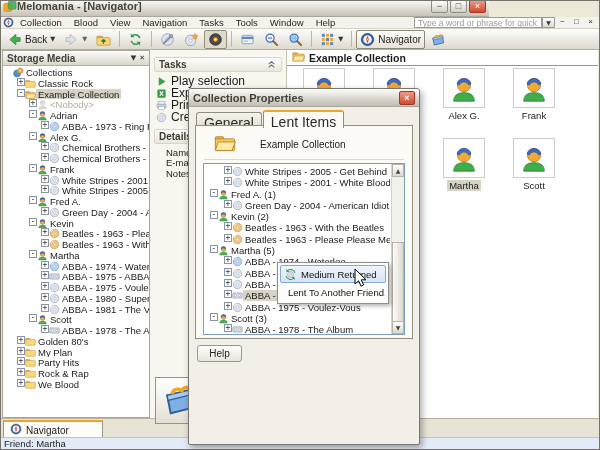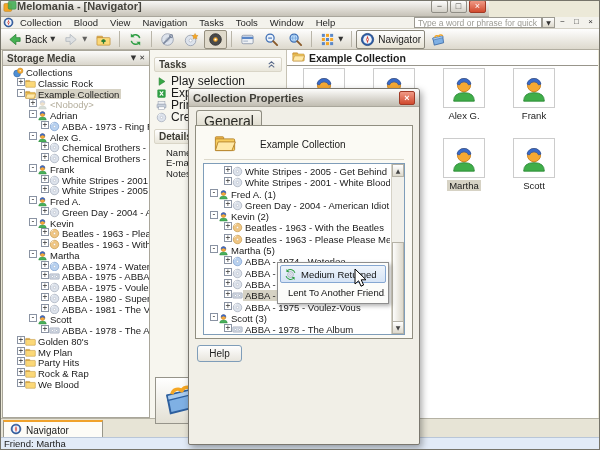--- a/index.html
+++ b/index.html
@@ -681,20 +681,21 @@
     </div>
 </div>
 
 <div class="dialog">
   <div class="d-title">
     <span>Collection Properties</span>
     <span class="d-close">×</span>
   </div>
   <div class="tabs" id="dialog-tabs">
       <span class="tab">General</span>
+      <span class="tab active">Lent Items</span>
     </div>
   <div class="d-panel">
     <span class="d-colicon" id="d-folder-icon"><svg width="22" height="22" viewBox="0 0 16 16">
           <rect x="1" y="3.5" width="6" height="2.5" rx="0.5" fill="#f2b94d" stroke="#b8872f" stroke-width="0.7"></rect>
           <rect x="1" y="5" width="14" height="8.5" rx="0.8" fill="#f7cd5e" stroke="#b8872f" stroke-width="0.7"></rect>
           <path d="M3 7.2h12.5L13 13.5H1z" fill="#ffe9a8" stroke="#b8872f" stroke-width="0.7"></path>
         </svg></span>
     <span class="d-collabel">Example Collection</span>
     <div class="d-sep"></div>
     <div class="d-treebox">

